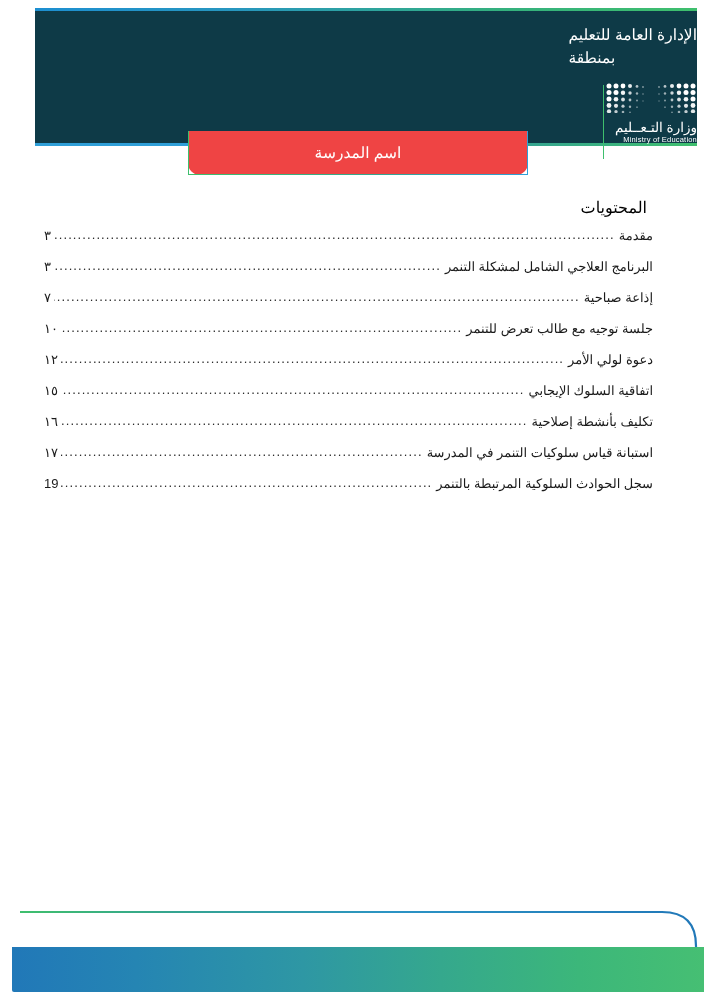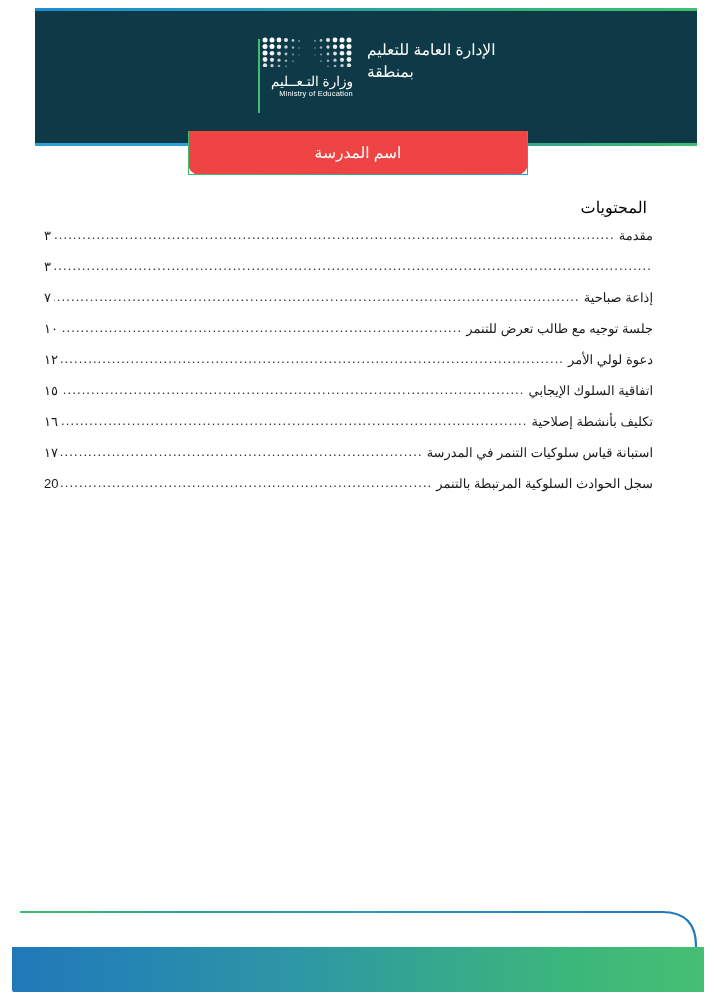--- a/index.html
+++ b/index.html
@@ -49,25 +49,25 @@
     position: absolute;
     left: 0;
     top: 135px;
     width: 100%;
     height: 3px;
     background: linear-gradient(90deg, #2f9fd8 0%, #2f9fd8 40%, #35a58f 75%, #3fbf6d 100%);
   }
 
   .header-inner {
     position: absolute;
-    left: 11px; top: 3px;
+    left: 0; top: 3px;
     width: 100%;
     height: 133px;
     display: flex;
-    flex-direction: row;
+    flex-direction: column;
     align-items: flex-start;
     justify-content: center;
     padding-top: 26px;
     gap: 14px;
   }
 
   .admin-title {
     color: #ffffff;
     font-size: 15.5px;
     line-height: 1.45;
@@ -320,20 +320,21 @@
 
   <div class="toc">
 
     <div class="toc-row">
       <span class="toc-title">مقدمة</span>
       <span class="toc-leader">............................................................................................................................................................................</span>
       <span class="toc-page">٣</span>
     </div>
 
     <div class="toc-row">
+      <span class="toc-title">البرنامج العلاجي الشامل لمشكلة التنمر</span>
       <span class="toc-leader">............................................................................................................................................................................</span>
       <span class="toc-page">٣</span>
     </div>
 
     <div class="toc-row">
       <span class="toc-title">إذاعة صباحية</span>
       <span class="toc-leader">............................................................................................................................................................................</span>
       <span class="toc-page">٧</span>
     </div>
 
@@ -363,21 +364,21 @@
 
     <div class="toc-row">
       <span class="toc-title">استبانة قياس سلوكيات التنمر في المدرسة</span>
       <span class="toc-leader">............................................................................................................................................................................</span>
       <span class="toc-page">١٧</span>
     </div>
 
     <div class="toc-row">
       <span class="toc-title">سجل الحوادث السلوكية المرتبطة بالتنمر</span>
       <span class="toc-leader">............................................................................................................................................................................</span>
-      <span class="toc-page">20</span>
+      <span class="toc-page">19</span>
     </div>
 
   </div>
 
   <svg class="footer-curve" viewBox="0 0 692 72" preserveAspectRatio="none">
     <defs>
       <linearGradient id="curveGrad" x1="0" y1="0" x2="1" y2="0">
         <stop offset="0" stop-color="#3fbf6d"></stop>
         <stop offset="0.22" stop-color="#35a58f"></stop>
         <stop offset="0.55" stop-color="#2b93c4"></stop>

